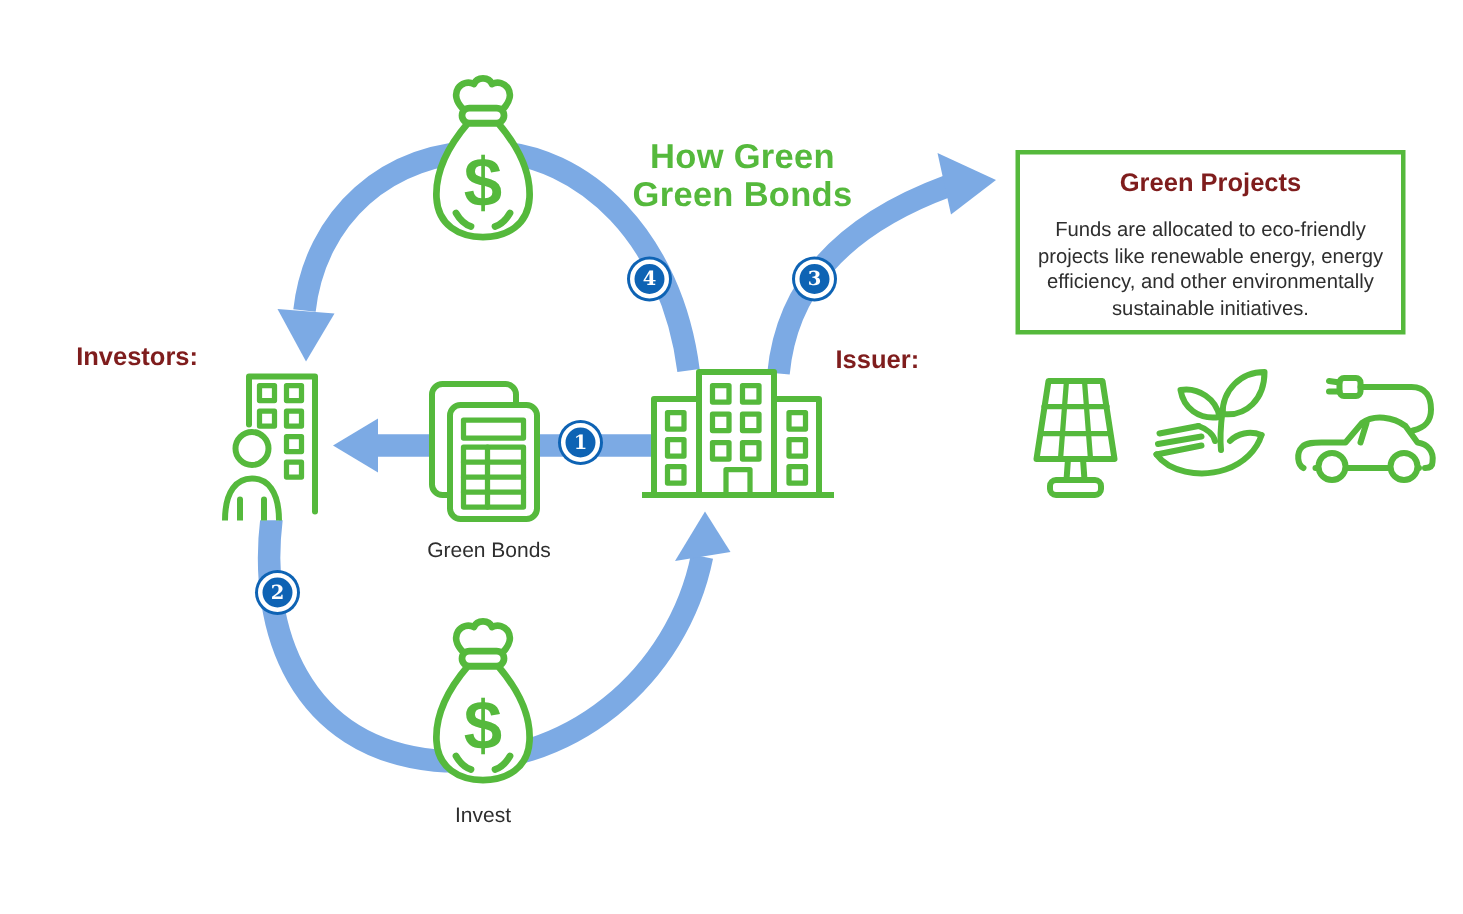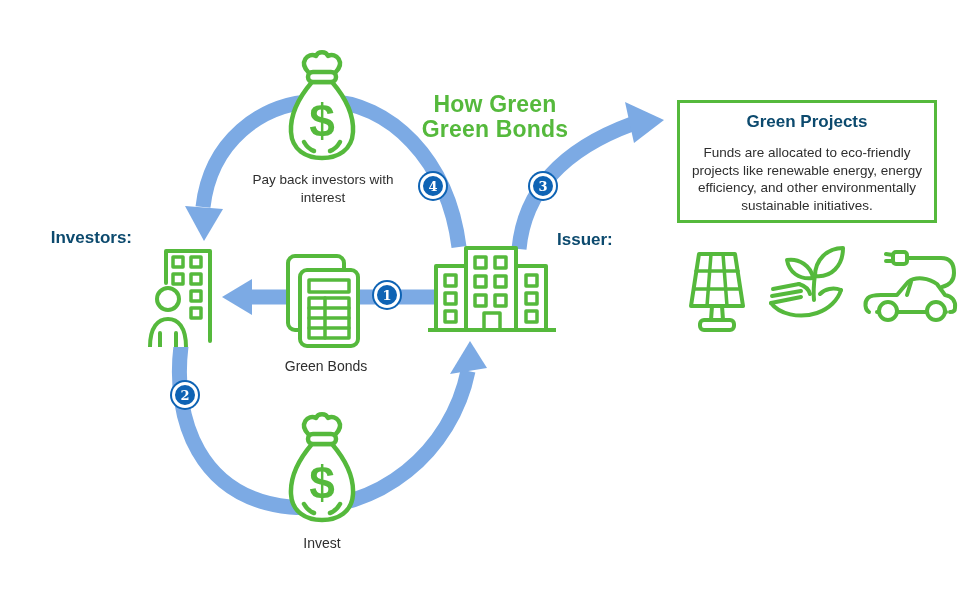--- a/index.html
+++ b/index.html
@@ -7,21 +7,21 @@
     position:relative;width:975px;height:609px;background:#ffffff;overflow:hidden;
     font-family:"Liberation Sans",sans-serif;color:#2e2e2e;
   }
   .abs{position:absolute;}
   svg{display:block;}
   
   .title{
     left:395px;top:92px;width:200px;text-align:center;
     color:#55b93c;font-size:23px;font-weight:bold;line-height:1.1;letter-spacing:.2px;
   }
-  .section-heading{color:#0c4a6e;font-weight:bold;font-size:17px;line-height:1.1;}
+  .section-heading{color:#7f1d1d;font-weight:bold;font-size:17px;line-height:1.1;}
   .desc{font-size:13.5px;line-height:1.32;color:#2e2e2e;}
   .investors-block{left:16px;top:229px;width:116px;text-align:right;}
   .investors-block .section-heading{margin-bottom:12px;text-align:right;}
   .issuer-block{left:557px;top:231px;width:106px;text-align:left;}
   .issuer-block .section-heading{margin-bottom:4px;}
   .caption{font-size:13.5px;text-align:center;line-height:1.3;color:#2e2e2e;}
   .payback-label{left:237px;top:171px;width:172px;}
   .greenbonds-label{left:264px;top:357px;width:124px;font-size:14px;}
   .invest-label{left:262px;top:534px;width:120px;font-size:14px;}
   
@@ -75,21 +75,20 @@
   <svg class="abs icon" style="left:278px;top:50px" width="88" height="112" viewBox="0 0 88 112">
     <g stroke="#55b93c" stroke-width="4.5" stroke-linecap="round" stroke-linejoin="round">
       <path fill="#ffffff" d="M34 32 C22 46 12 64 13 82 C14 100 28 108 44 108 C60 108 74 100 75 82 C76 64 66 46 54 32 Z"></path>
       <path fill="#ffffff" d="M31 23 C20 12 30 2 38 6 C40 1 48 1 50 6 C58 2 68 12 57 23 Z"></path>
       <rect x="30" y="22" width="28" height="10" rx="5" fill="#ffffff"></rect>
       <path fill="none" d="M26 92 Q30 99 36 101"></path>
       <path fill="none" d="M62 92 Q58 99 52 101"></path>
     </g>
     <text x="44" y="87" text-anchor="middle" font-family="Liberation Sans, sans-serif" font-size="46" font-weight="bold" fill="#55b93c">$</text>
   </svg>
-  <div class="abs caption payback-label txt">Pay back investors with interest</div>
 
   <div class="abs green-projects txt">
     <div class="section-heading">Green Projects</div>
     <div class="desc">Funds are allocated to eco-friendly projects like renewable energy, energy efficiency, and other environmentally sustainable initiatives.</div>
   </div>
 
   <div class="abs investors-block txt">
     <div class="section-heading">Investors:</div>
   </div>
 

